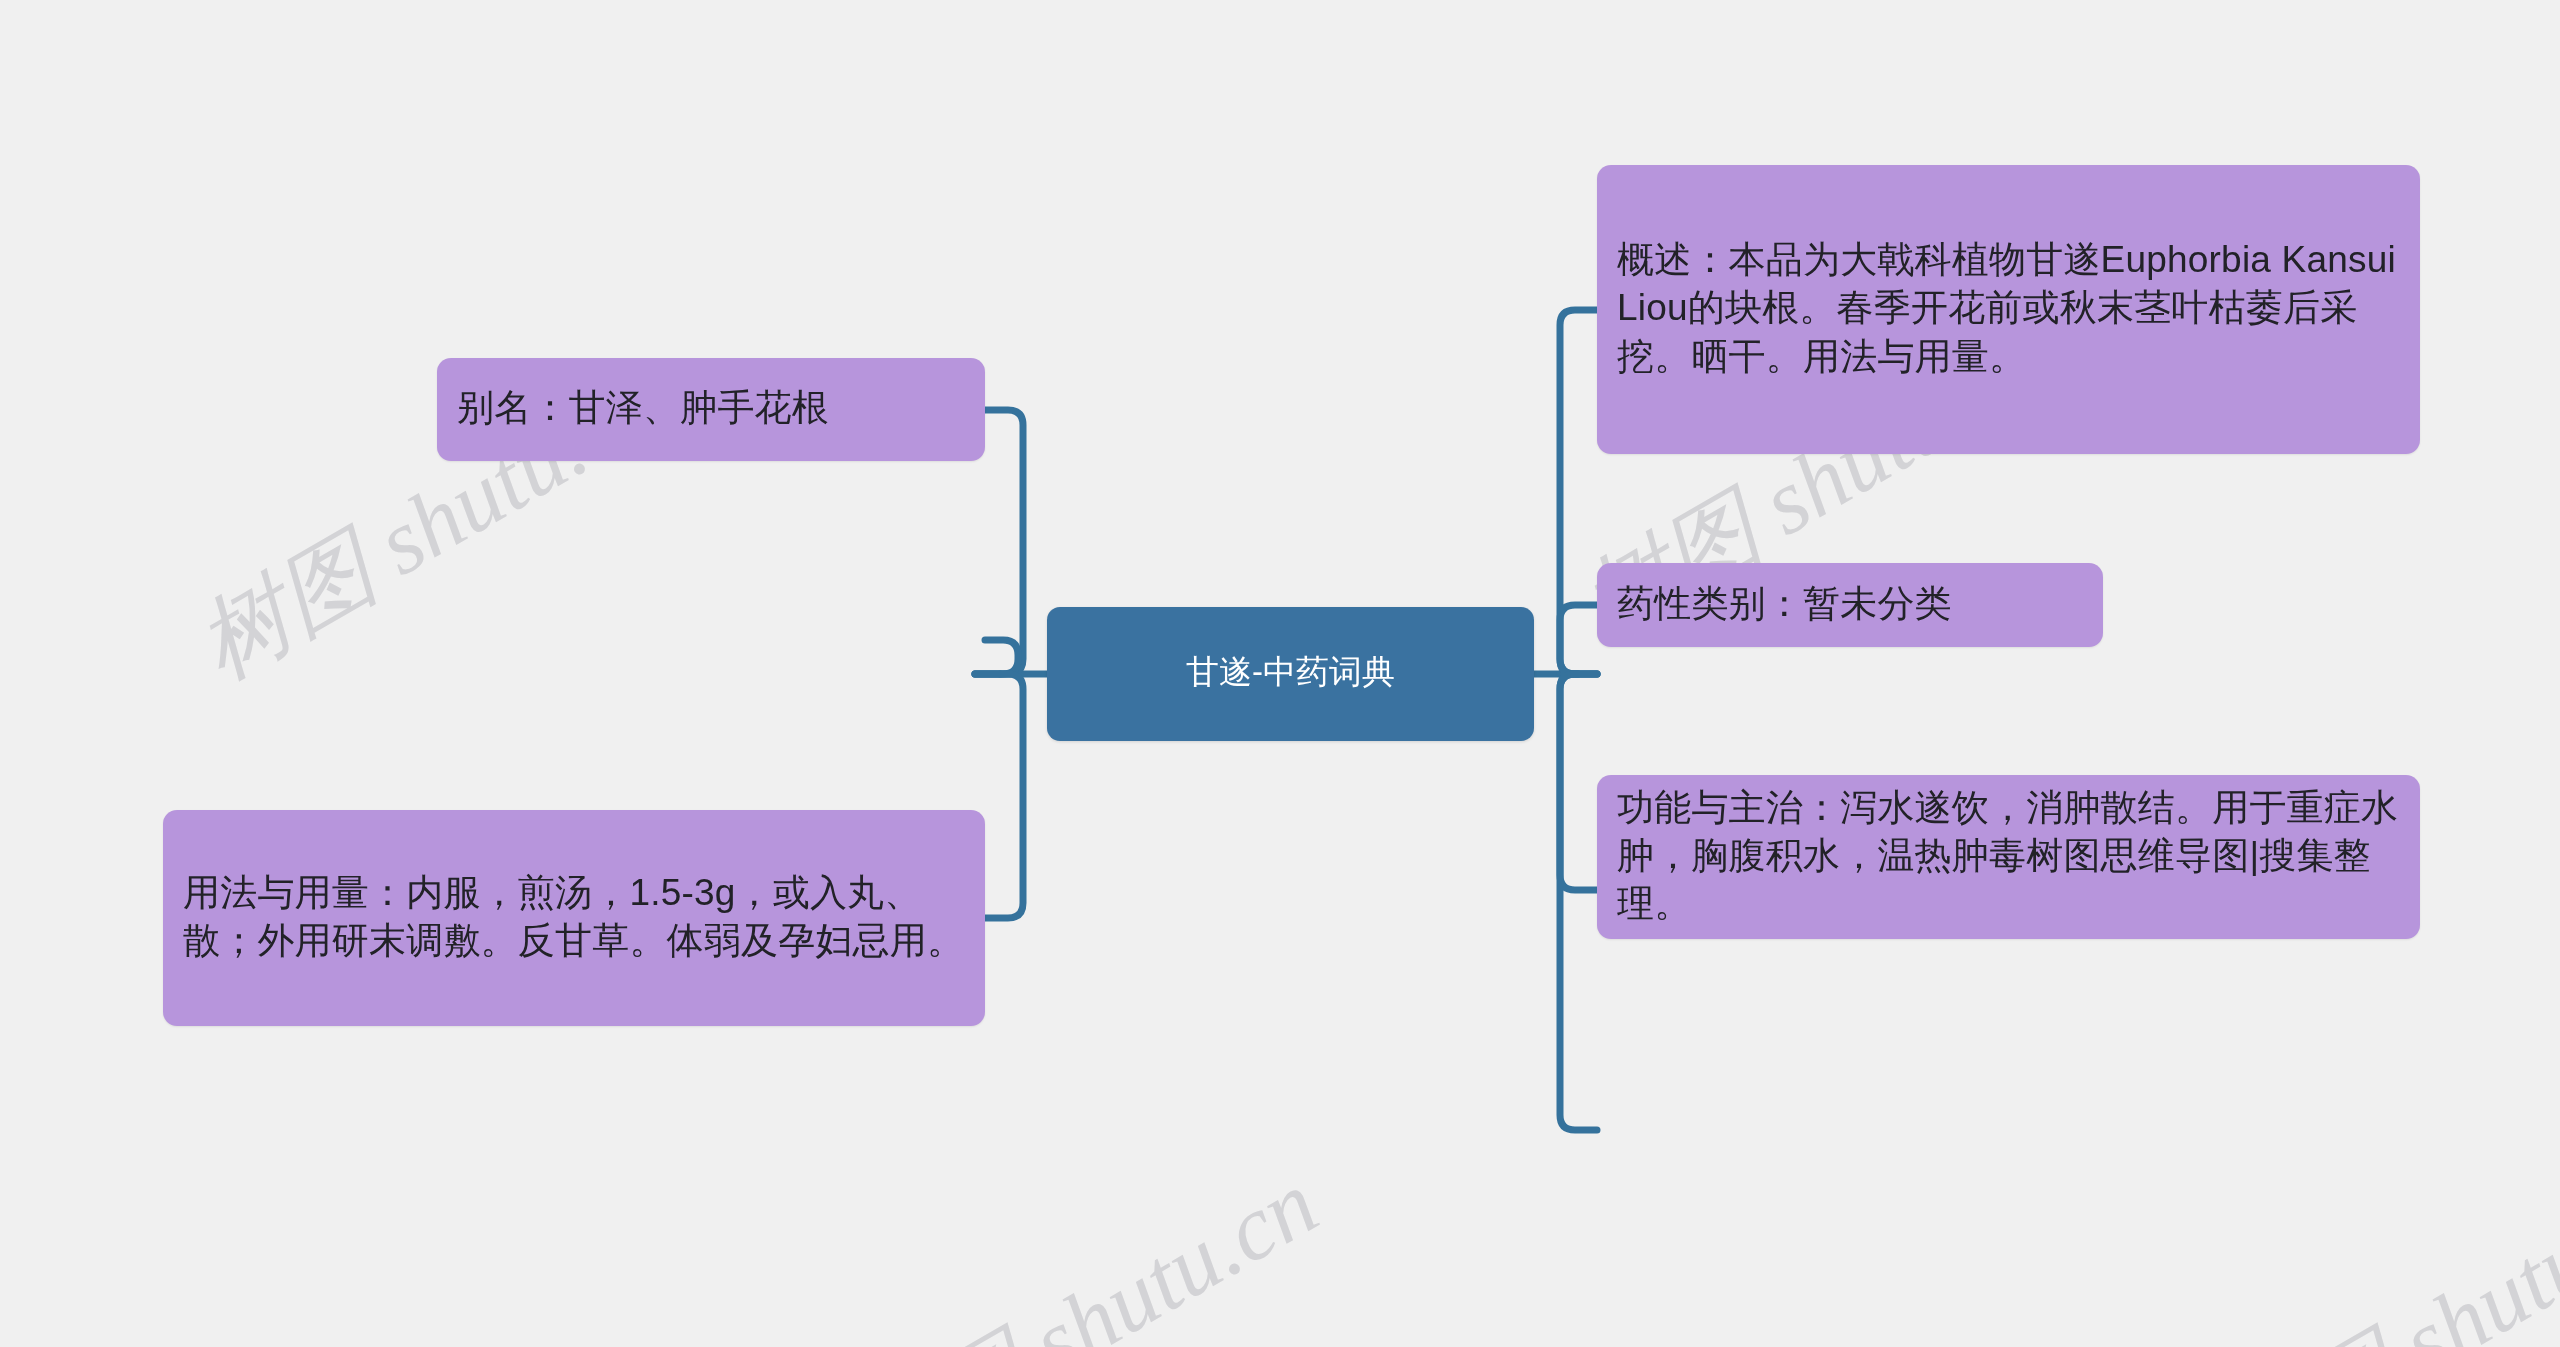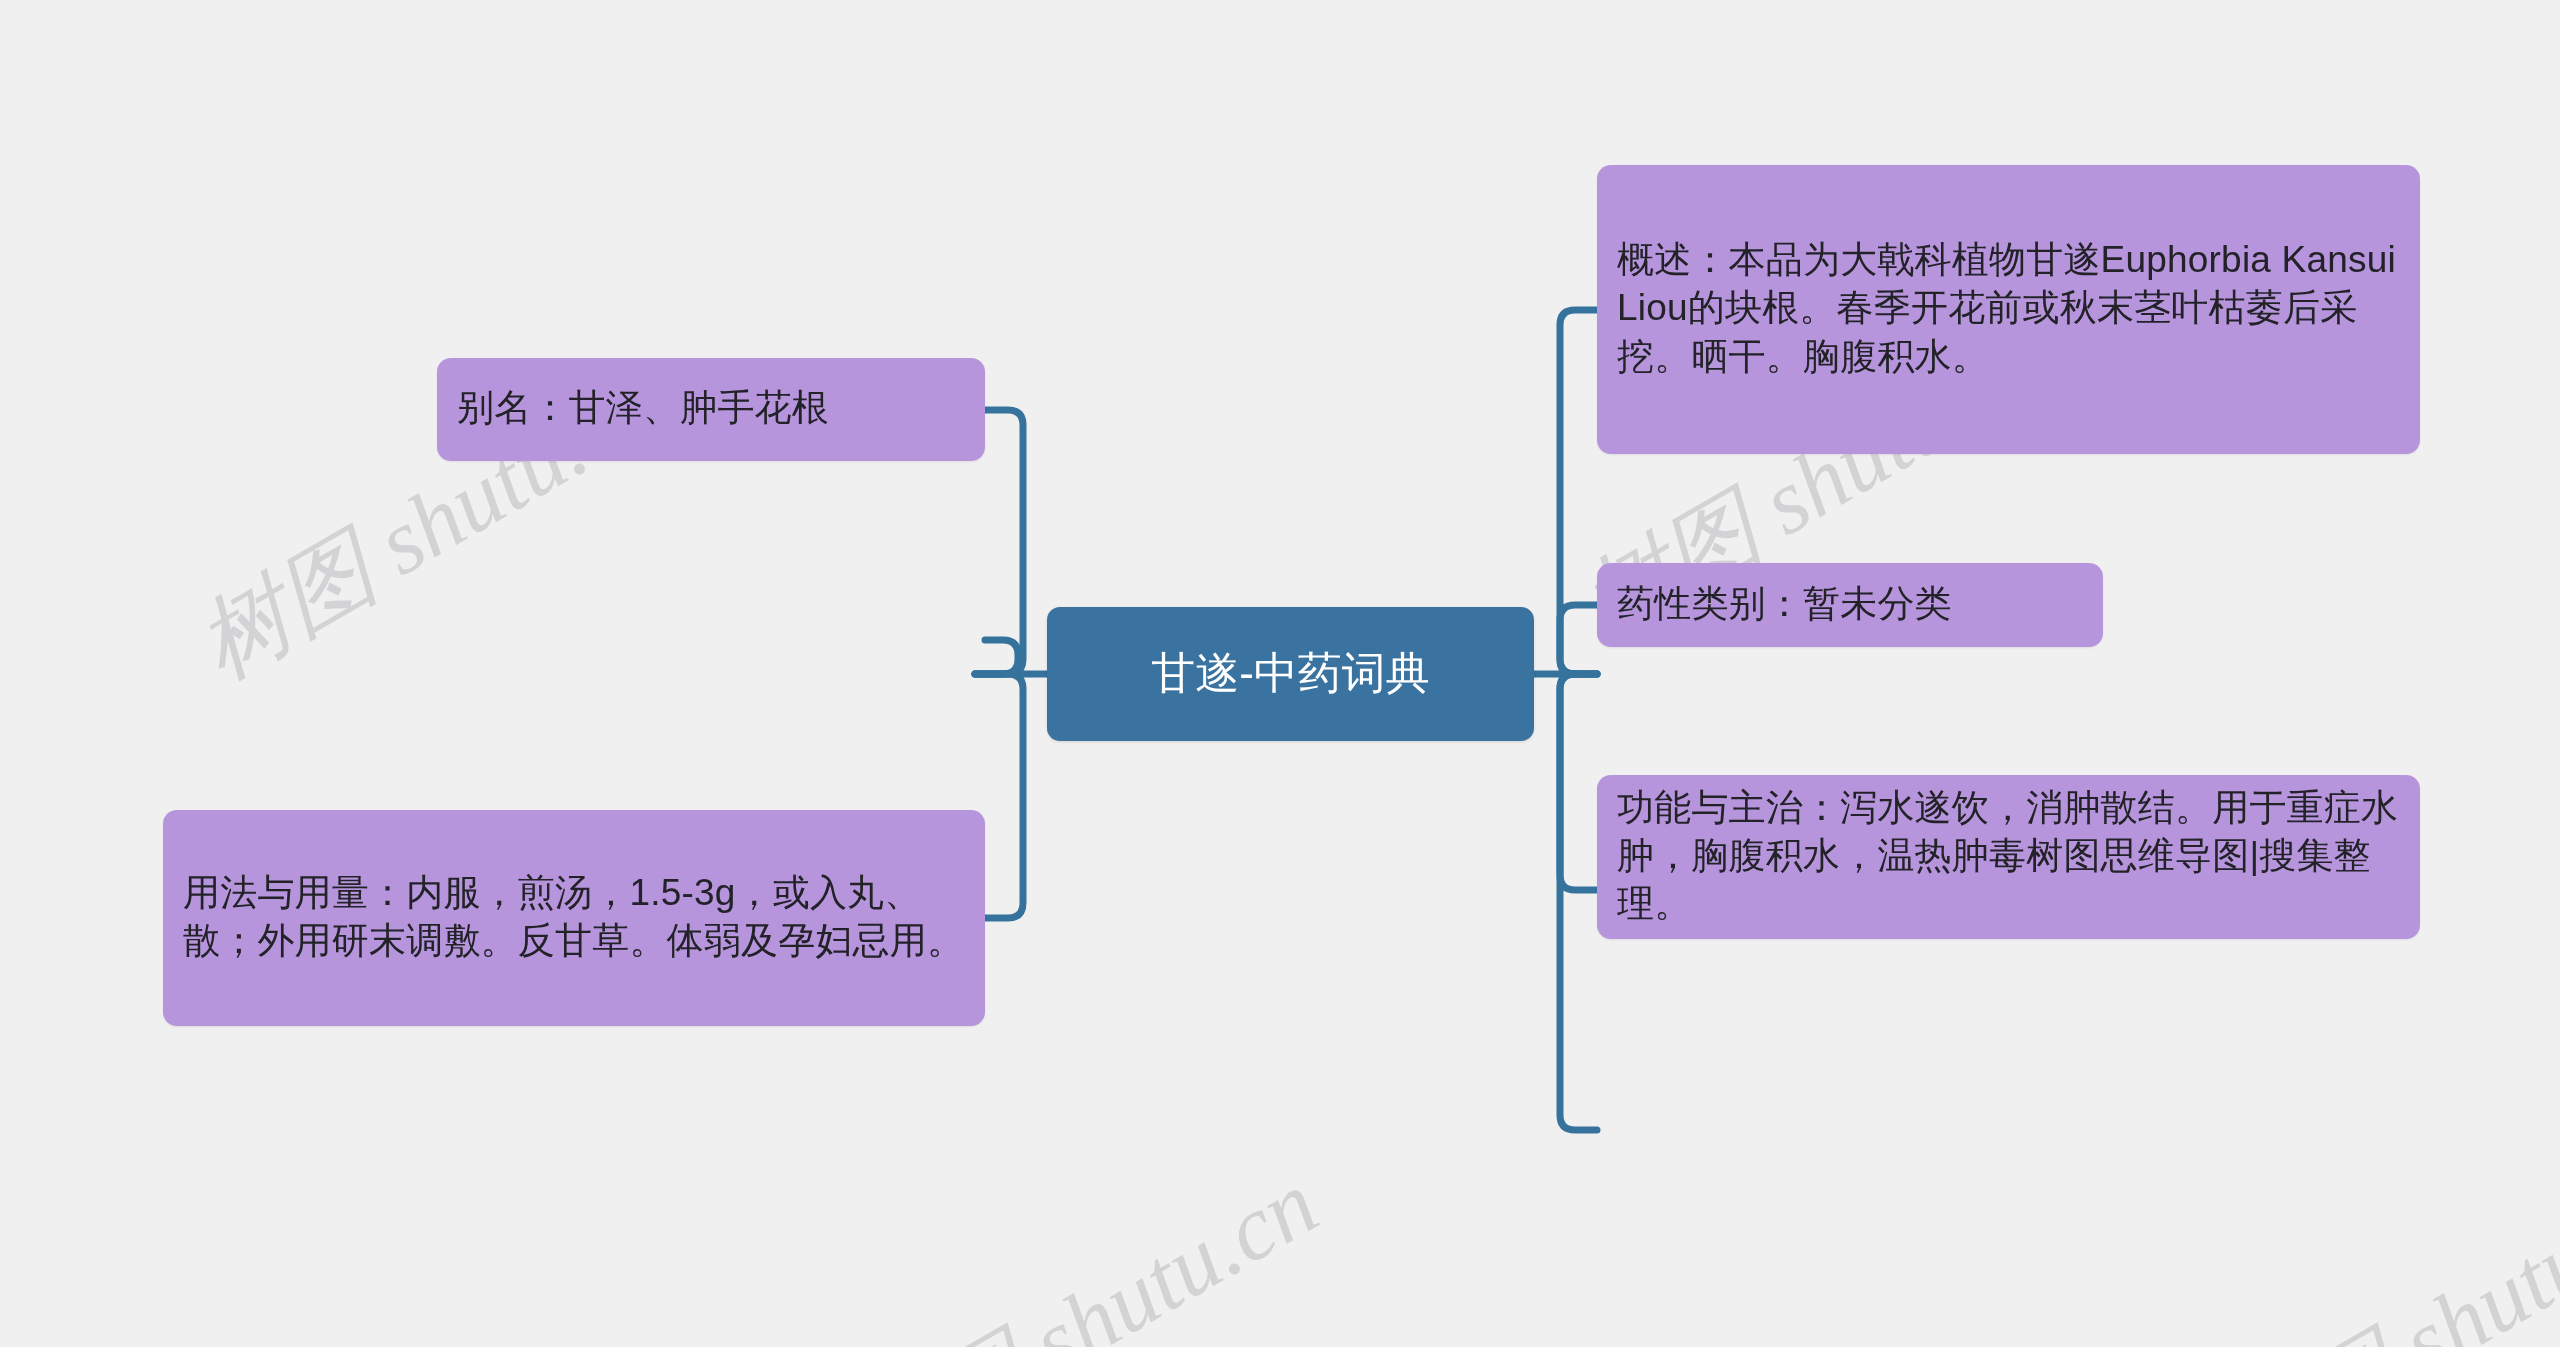--- a/index.html
+++ b/index.html
@@ -96,21 +96,21 @@
 
   .root {
     background: #3a72a0;
     color: #ffffff;
     border-radius: 13px;
     padding: 10px 22px 14px 22px;
     box-shadow: 0 1px 3px rgba(0,0,0,0.12);
     justify-content: center;
   }
   .root .node-text {
-    font-size: 44px;
+    font-size: 33px;
     line-height: 1.25;
     text-align: center;
     white-space: nowrap;
   }
 
   
   #node-root      { left: 1047px; top: 607px;  width: 487px;  height: 134px; }
 
   #node-alias     { left: 437px;  top: 358px;  width: 548px;  height: 103px; }
   #node-nature    { left: 163px;  top: 568px;  width: 822px;  height: 143px; }
@@ -165,21 +165,21 @@
   <div class="node branch" id="node-alias">
     <span class="node-text">别名：甘泽、肿手花根</span>
   </div>
 
 
   <div class="node branch" id="node-usage">
     <span class="node-text">用法与用量：内服，煎汤，1.5-3g，或入丸、散；外用研末调敷。反甘草。体弱及孕妇忌用。</span>
   </div>
 
   <div class="node branch" id="node-overview">
-    <span class="node-text">概述：本品为大戟科植物甘遂Euphorbia Kansui Liou的块根。春季开花前或秋末茎叶枯萎后采挖。晒干。胸腹积水。</span>
+    <span class="node-text">概述：本品为大戟科植物甘遂Euphorbia Kansui Liou的块根。春季开花前或秋末茎叶枯萎后采挖。晒干。用法与用量。</span>
   </div>
 
   <div class="node branch" id="node-category">
     <span class="node-text">药性类别：暂未分类</span>
   </div>
 
   <div class="node branch" id="node-function">
     <span class="node-text">功能与主治：泻水遂饮，消肿散结。用于重症水肿，胸腹积水，温热肿毒树图思维导图|搜集整理。</span>
   </div>
 

